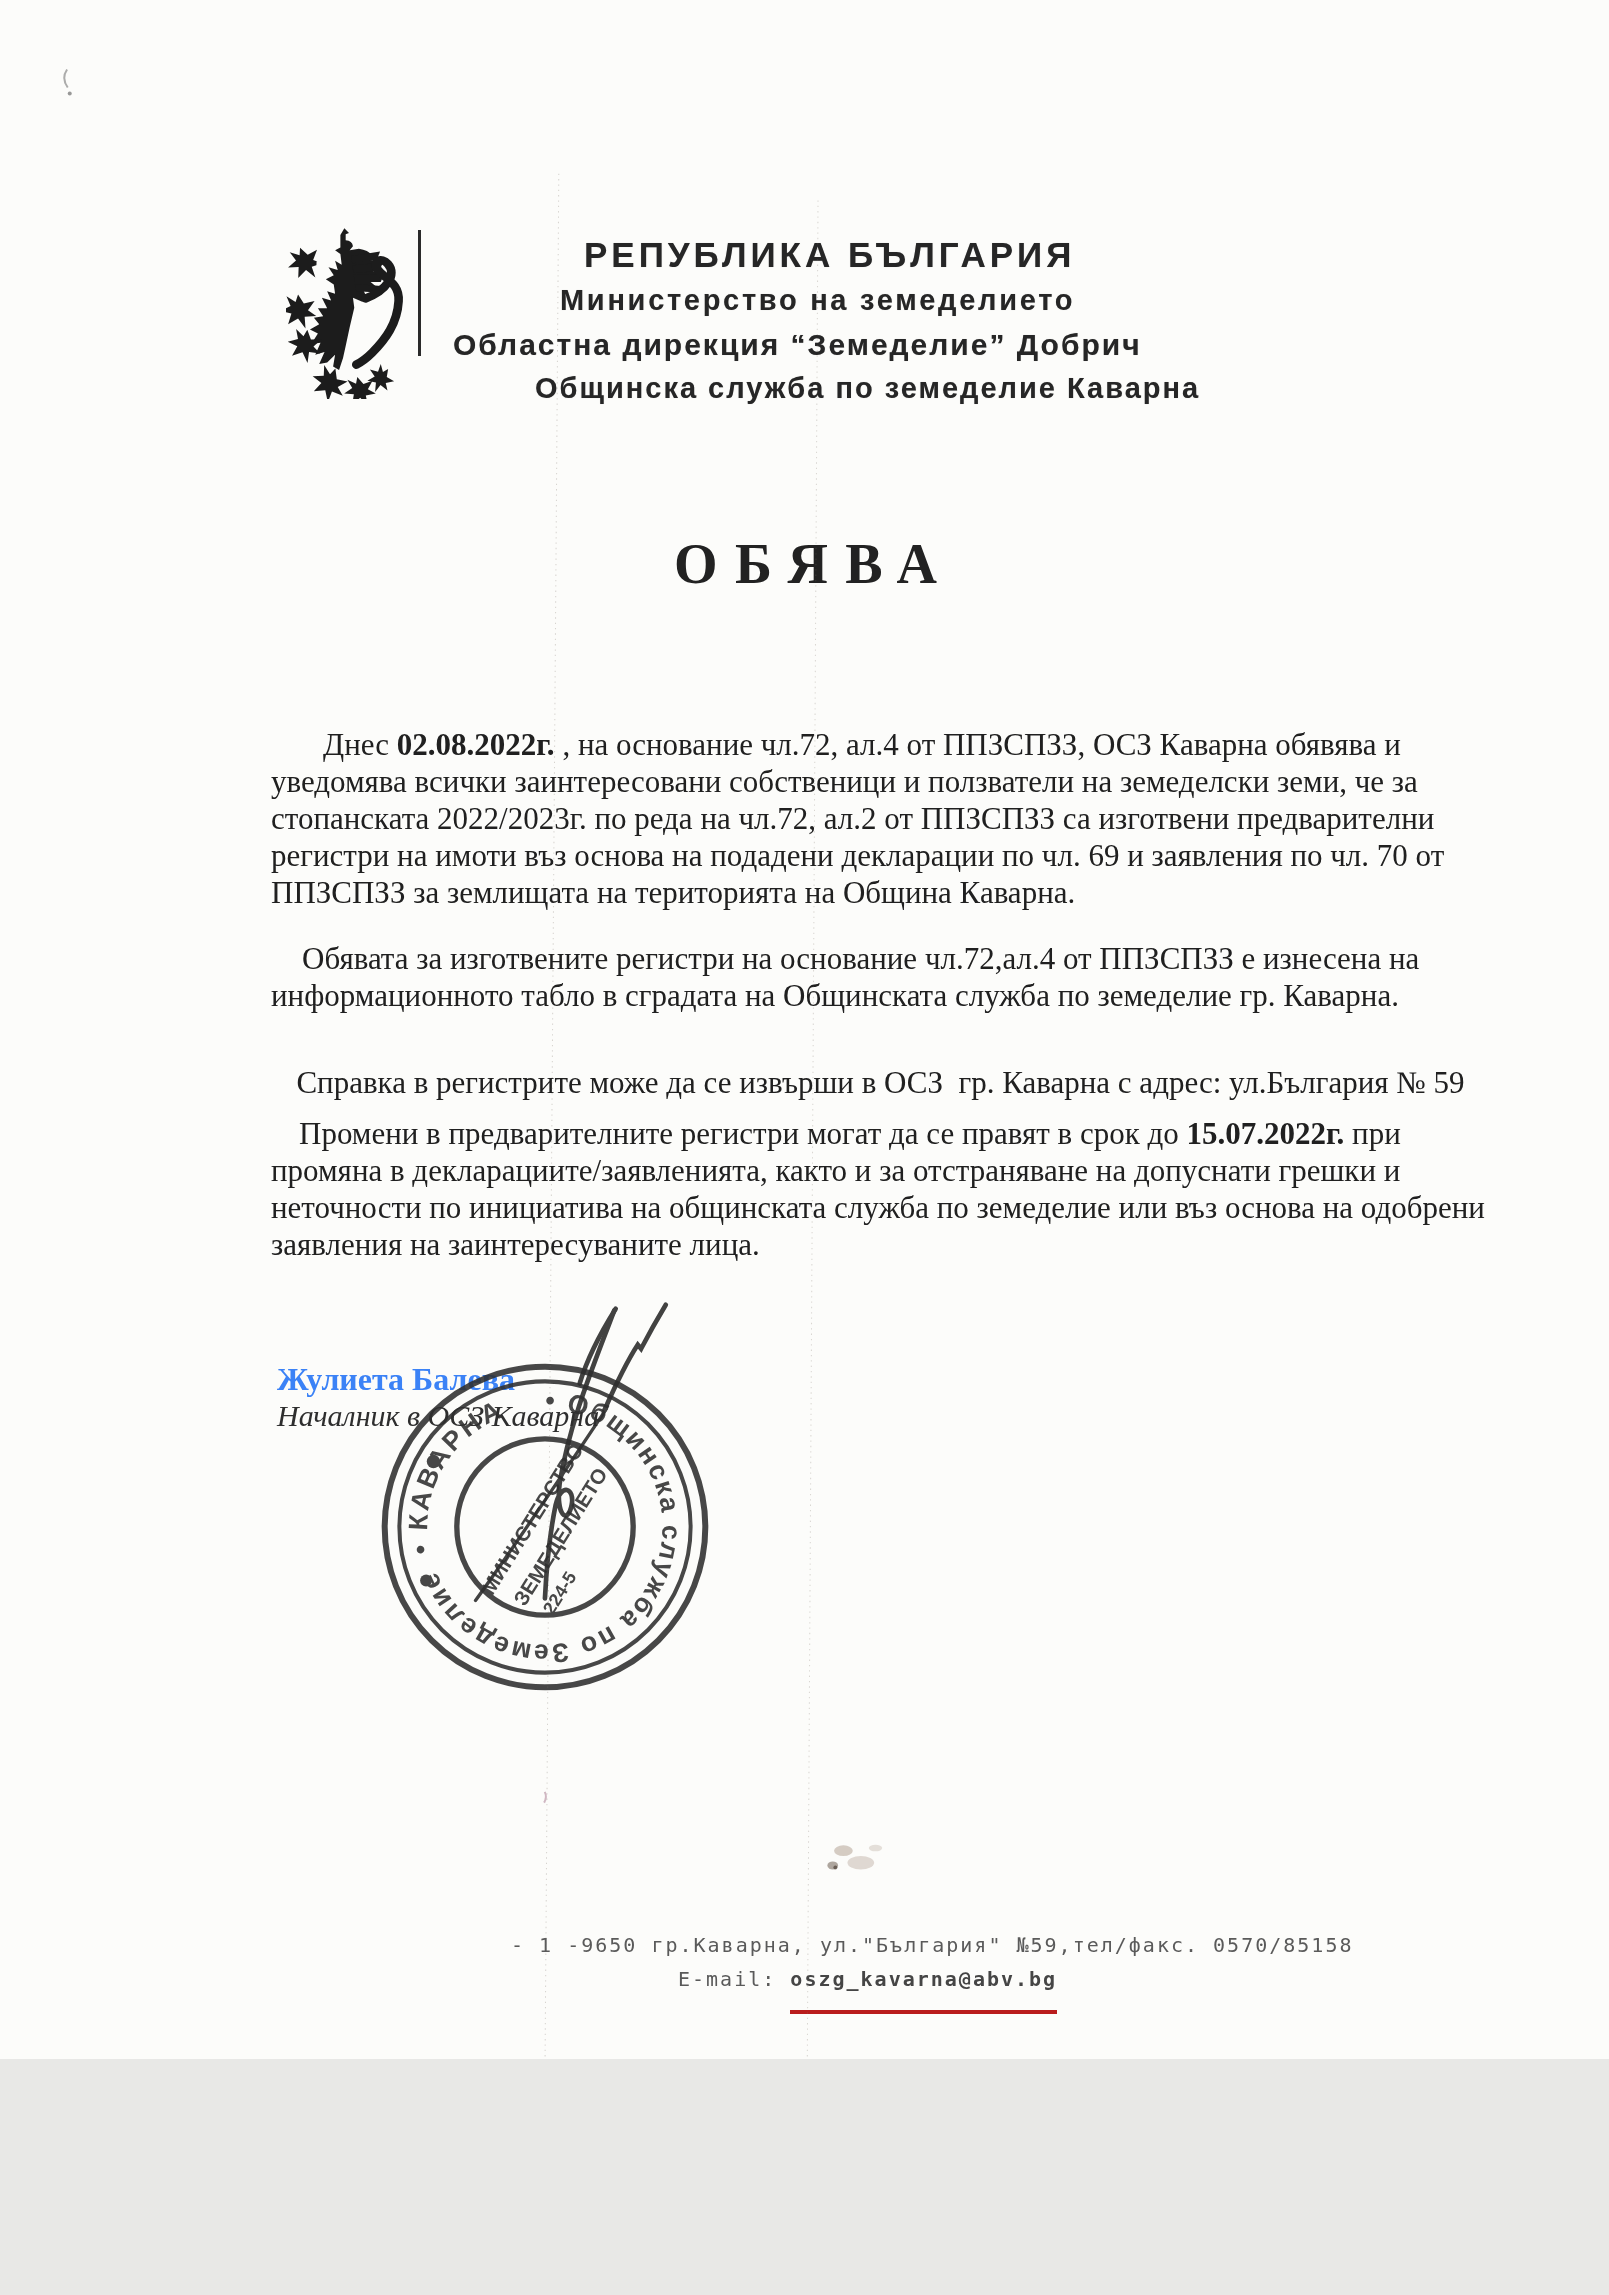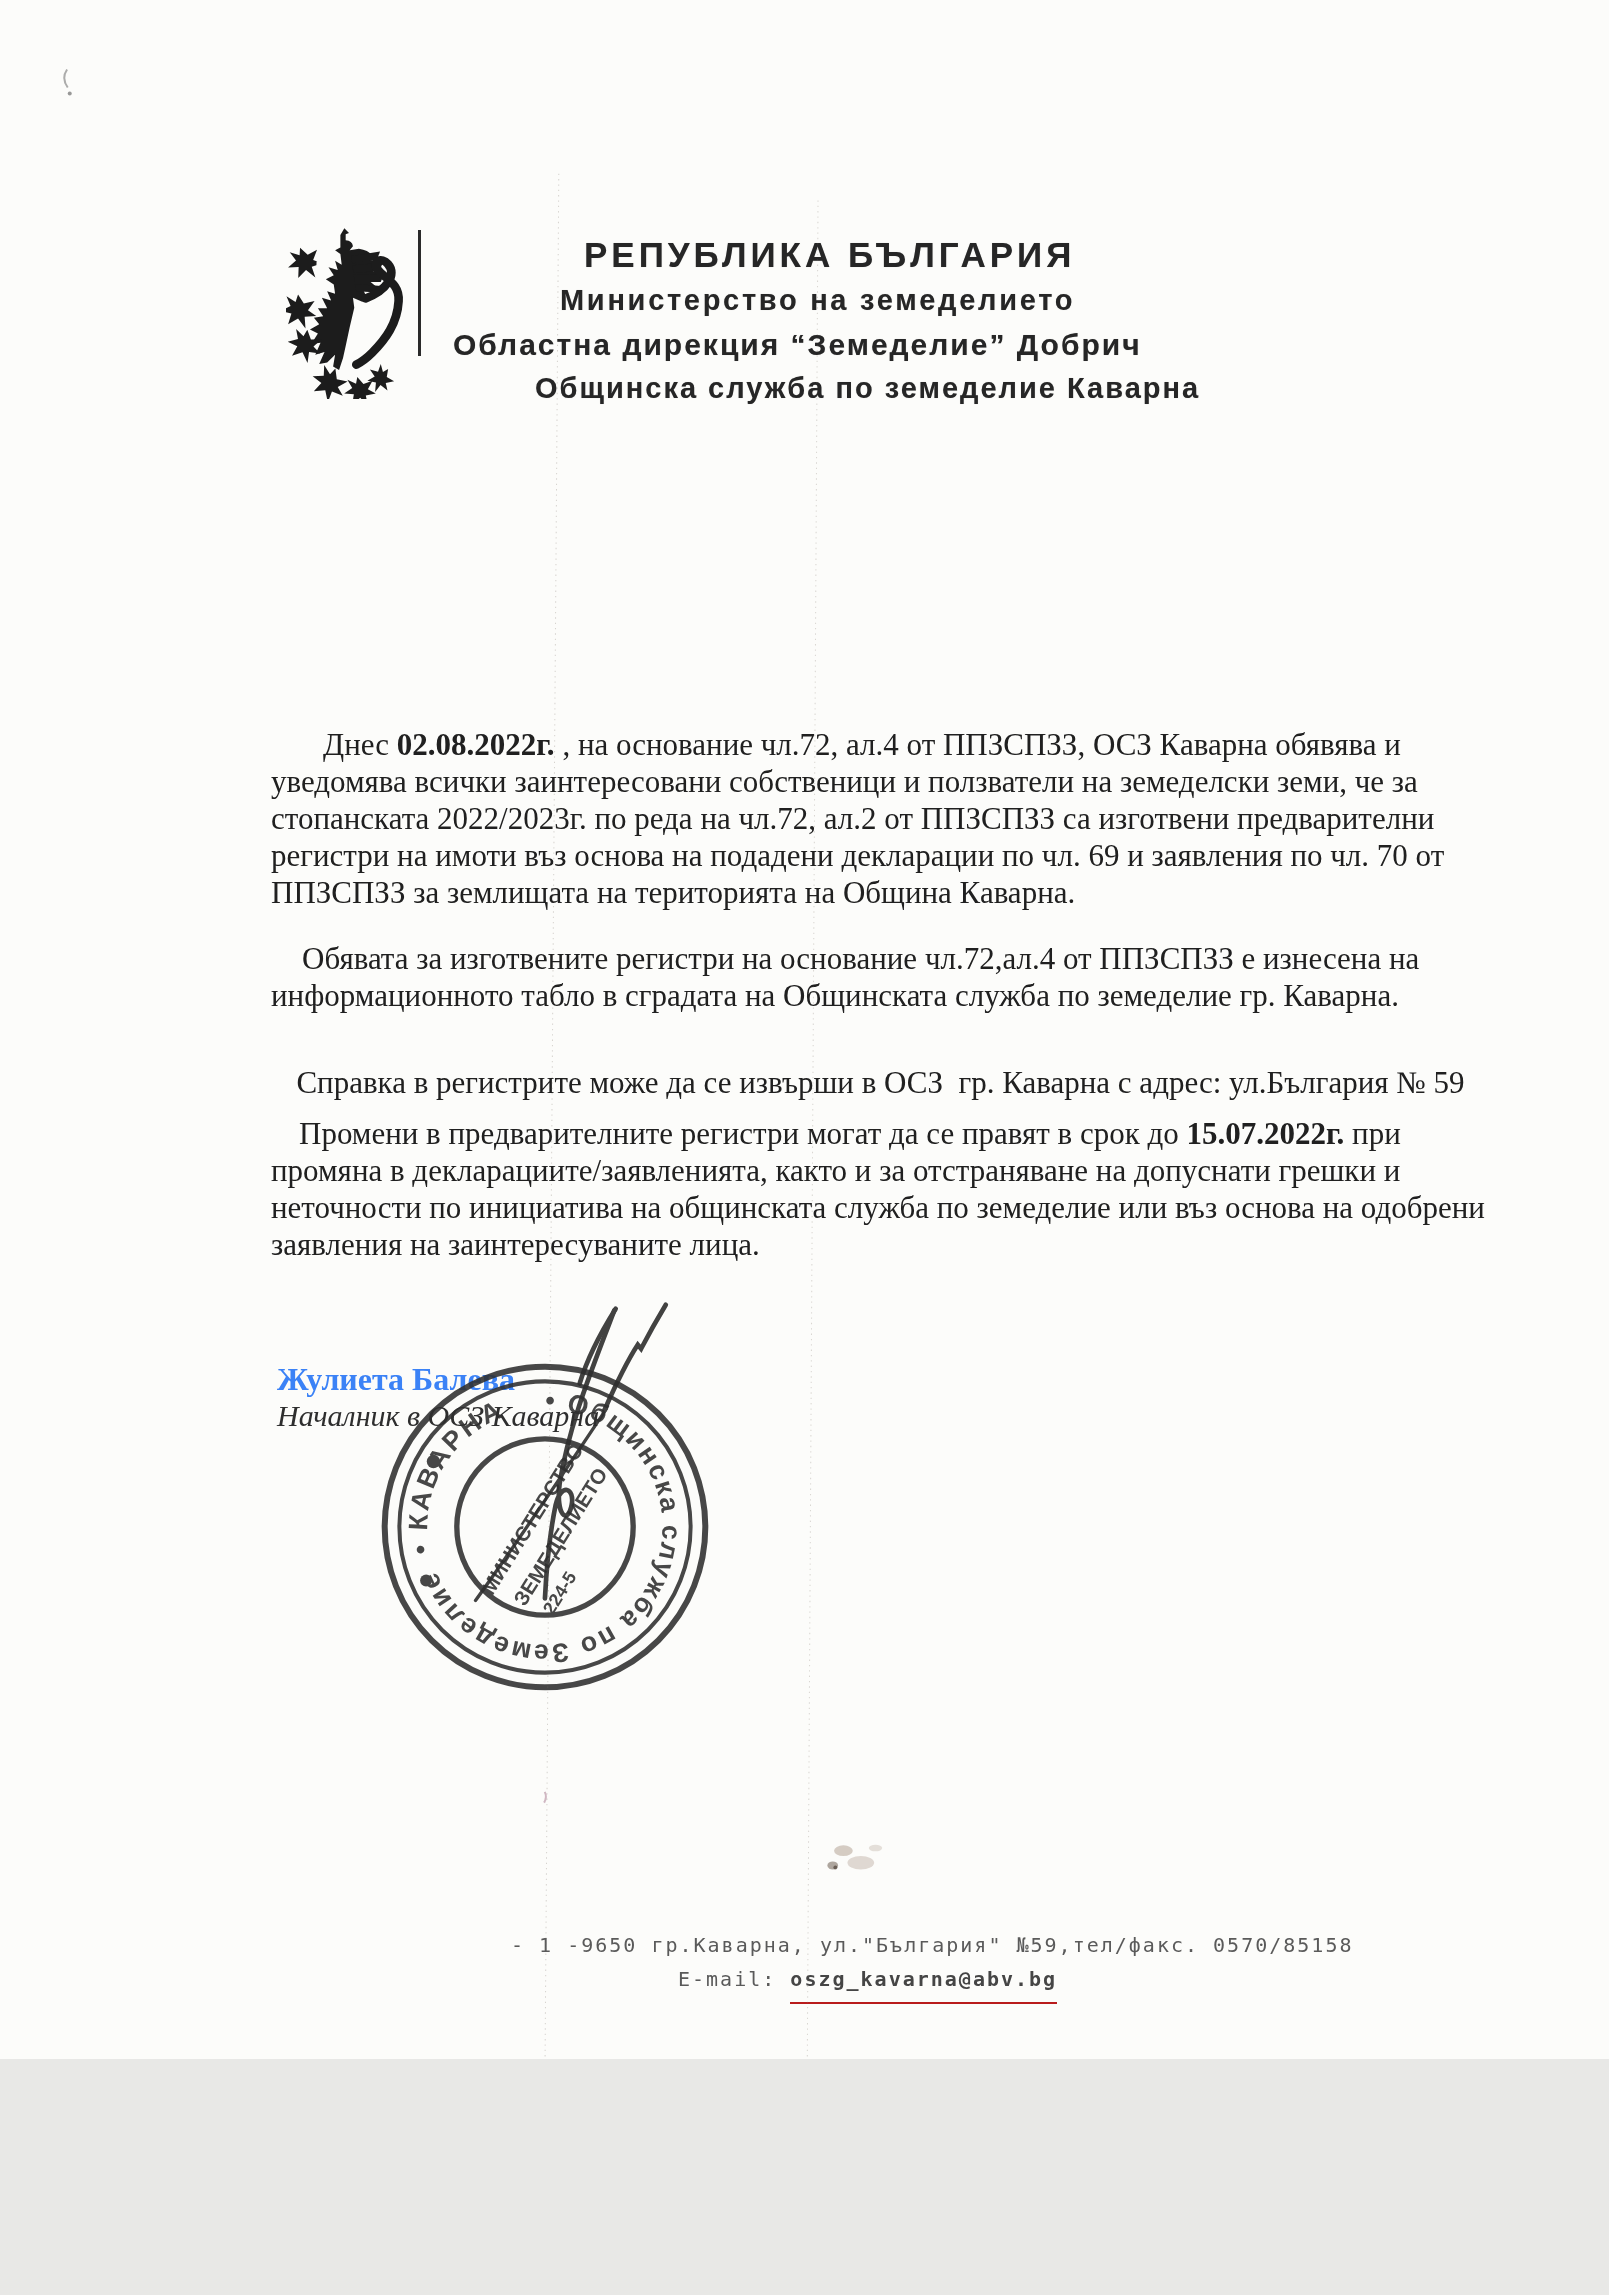--- a/index.html
+++ b/index.html
@@ -51,21 +51,21 @@
   
   .footer-line{
     position:absolute;
     font-family:"DejaVu Sans Mono", monospace;
     color:#5a5a5a;white-space:nowrap;
   }
   .f1{left:511px;top:1933px;font-size:20px;letter-spacing:2px;}
   .f2{left:678px;top:1967px;font-size:20px;letter-spacing:2px;}
   .f2 .email{
     color:#454545;font-weight:700;
-    border-bottom:2px solid #b91c1c;padding-bottom:11px;
+    border-bottom:4px solid #b91c1c;padding-bottom:19px;
   }
   
   .artifacts{position:absolute;left:0;top:0;width:1610px;height:2295px;pointer-events:none;}
 </style>
 </head>
 <body>
 
 <div class="page">
 
   <svg class="coa" viewBox="0 0 180 260" aria-hidden="true">
@@ -93,20 +93,21 @@
     <path fill="#fcfcfa" d="M44,52 q10,-7 17,1 q-10,3 -8,13 q-11,-4 -9,-14 z"></path>
   </svg>
 
   <div class="vrule"></div>
 
   <div class="hline h1">РЕПУБЛИКА БЪЛГАРИЯ</div>
   <div class="hline h2">Министерство на земеделието</div>
   <div class="hline h3">Областна дирекция “Земеделие” Добрич</div>
   <div class="hline h4">Общинска служба по земеделие Каварна</div>
 
+  <div class="doc-title">ОБЯВА</div>
 
   <div class="para p1">
       <div class="line"><span>Днес </span><span class="bold">02.08.2022г.</span><span> , на основание чл.72, ал.4 от ППЗСПЗЗ, ОСЗ Каварна обявява и</span></div>
       <div class="line"><span>уведомява всички заинтересовани собственици и ползватели на земеделски земи, че за</span></div>
       <div class="line"><span>стопанската 2022/2023г. по реда на чл.72, ал.2 от ППЗСПЗЗ са изготвени предварителни</span></div>
       <div class="line"><span>регистри на имоти въз основа на подадени декларации по чл. 69 и заявления по чл. 70 от</span></div>
       <div class="line"><span>ППЗСПЗЗ за землищата на територията на Община Каварна.</span></div>
     </div>
   <div class="para p2">
       <div class="line"><span>Обявата за изготвените регистри на основание чл.72,ал.4 от ППЗСПЗЗ е изнесена на</span></div>

